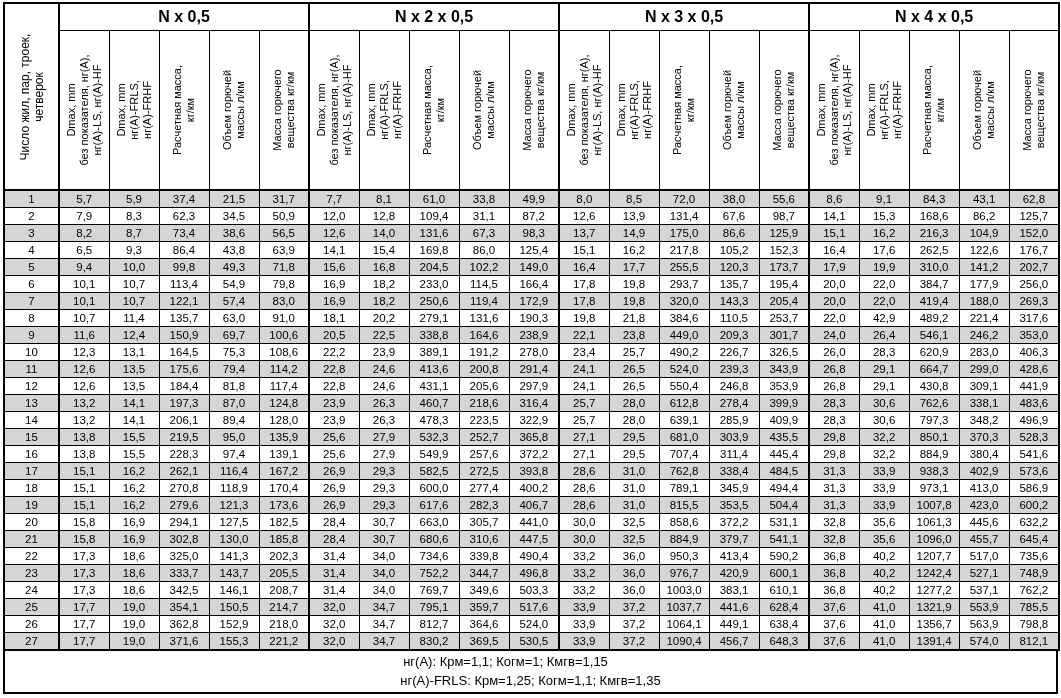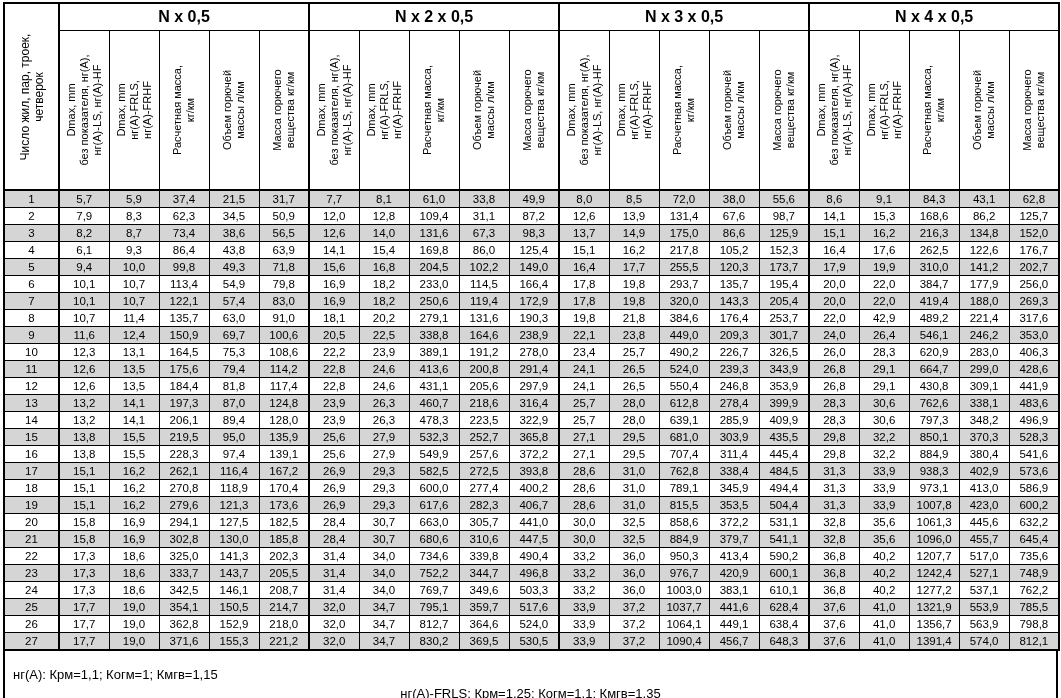--- a/index.html
+++ b/index.html
@@ -56,21 +56,21 @@
   tbody tr:first-child td { border-top: 2px solid #000; }
   .gstart { border-left: 2px solid #000 !important; }
 
   .footer {
     border: 2px solid #000;
     border-top: none;
     width: 1051px;
     padding: 1px 0 2px 0;
     font-size: 13px;
   }
-  .fline { display: flex; justify-content: flex-start; padding: 14px 58px 1px 8px; line-height: 17px; }
+  .fline { display: flex; justify-content: center; padding: 1px 58px 1px 8px; line-height: 17px; }
   .fline2 { justify-content: center; gap: 92px; padding: 1px 0; }
 </style>
 </head>
 <body>
 
 <div class="sheet">
   <table class="cable">
     <colgroup id="colgroup">
         <col class="c-num">
         <col class="c-dat">
@@ -256,26 +256,26 @@
           <td>67,3</td>
           <td>98,3</td>
           <td class="gstart">13,7</td>
           <td>14,9</td>
           <td>175,0</td>
           <td>86,6</td>
           <td>125,9</td>
           <td class="gstart">15,1</td>
           <td>16,2</td>
           <td>216,3</td>
-          <td>134,8</td>
+          <td>104,9</td>
           <td>152,0</td>
         </tr>
         <tr>
           <td>4</td>
-          <td class="gstart">6,1</td>
+          <td class="gstart">6,5</td>
           <td>9,3</td>
           <td>86,4</td>
           <td>43,8</td>
           <td>63,9</td>
           <td class="gstart">14,1</td>
           <td>15,4</td>
           <td>169,8</td>
           <td>86,0</td>
           <td>125,4</td>
           <td class="gstart">15,1</td>
@@ -366,21 +366,21 @@
           <td>63,0</td>
           <td>91,0</td>
           <td class="gstart">18,1</td>
           <td>20,2</td>
           <td>279,1</td>
           <td>131,6</td>
           <td>190,3</td>
           <td class="gstart">19,8</td>
           <td>21,8</td>
           <td>384,6</td>
-          <td>176,4</td>
+          <td>110,5</td>
           <td>253,7</td>
           <td class="gstart">22,0</td>
           <td>42,9</td>
           <td>489,2</td>
           <td>221,4</td>
           <td>317,6</td>
         </tr>
         <tr>
           <td>9</td>
           <td class="gstart">11,6</td>

